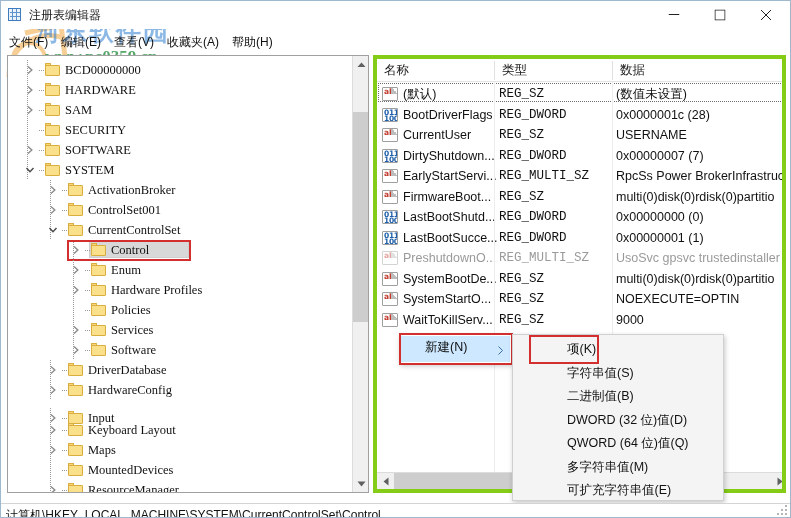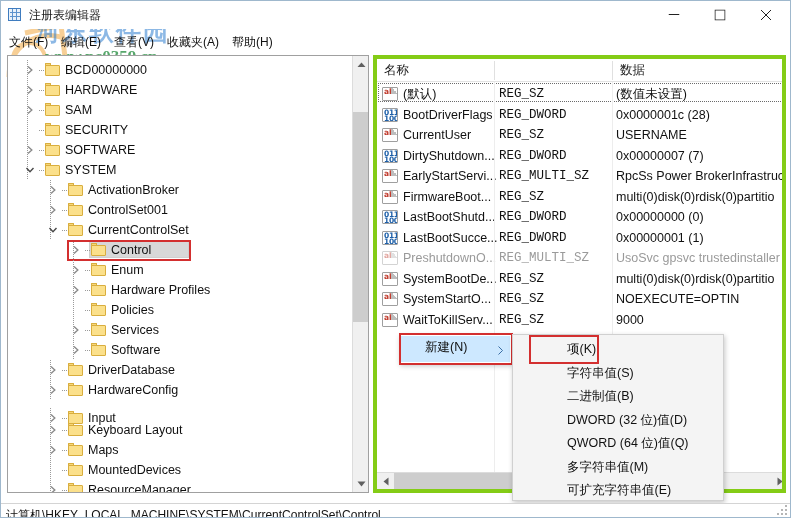--- a/index.html
+++ b/index.html
@@ -27,21 +27,21 @@
   .wbtn.min{left:650px;} .wbtn.max{left:696px;} .wbtn.close{left:742px;}
   .wbtn svg{position:absolute;left:50%;top:50%;transform:translate(-50%,-50%);}
 
   
   .menubar{position:absolute;left:0;top:30px;width:789px;height:22px;background:transparent;}
   .menu-item{position:absolute;top:2px;height:18px;line-height:18px;font-size:12px;color:#111;white-space:nowrap;padding:0 3px;cursor:default;}
 
   
   .tree-pane{position:absolute;left:6px;top:54px;width:362px;height:438px;
              border:1px solid #a0a0a0;background:#fff;box-sizing:border-box;overflow:hidden;}
-  .tree-clip{position:absolute;left:0;top:0;width:344px;height:436px;overflow:hidden;}
+  .tree-clip{position:absolute;left:0;top:0;width:344px;height:436px;overflow:hidden;font-family:Liberation Serif, serif;}
 
   .trow{position:absolute;left:0;height:20px;line-height:20px;white-space:nowrap;font-size:12.5px;color:#101010;}
   .trow .lbl{position:absolute;top:0;white-space:nowrap;}
   .chev{position:absolute;top:5px;width:10px;height:10px;}
   .chev svg{display:block;}
   .folder{position:absolute;top:3px;width:15px;height:13px;}
   .folder .tab{position:absolute;left:0;top:0;width:6px;height:3px;background:#f6d678;border:1px solid #d9ae3e;border-bottom:none;box-sizing:border-box;border-radius:1px 1px 0 0;}
   .folder .bod{position:absolute;left:0;top:2px;width:15px;height:11px;background:#fbe08b;border:1px solid #d9ae3e;box-sizing:border-box;border-radius:1px;}
   .dotline{position:absolute;width:1px;background-image:linear-gradient(#9a9a9a 1px,transparent 1px);background-size:1px 2px;}
   .dothoriz{position:absolute;height:1px;background-image:linear-gradient(to right,#9a9a9a 1px,transparent 1px);background-size:2px 1px;}
@@ -462,20 +462,21 @@
             <path d="M0.5 0.5 L8.5 0.5 L4.5 5.5 Z" fill="#606060"></path>
           </svg>
       </div>
     </div>
   </div>
 
   <div class="val-pane">
     <div class="hdr">
       <div class="cell" style="left:0;width:117px;">名称</div>
       <div class="sep" style="left:117px;"></div>
+      <div class="cell" style="left:118px;width:117px;">类型</div>
       <div class="sep" style="left:235px;"></div>
       <div class="cell" style="left:236px;width:175px;">数据</div>
     </div>
 
     <div id="valrows" style="position:absolute;left:0;top:23px;width:411px;height:392px;overflow:hidden;">
         <div class="vrow" style="top: 2px; width: 411px;">
           <div class="ico ab">ab<span class="corner"></span></div>
           <div class="c-name">(默认)</div>
           <div class="c-type">REG_SZ</div>
           <div class="c-data">(数值未设置)</div>

